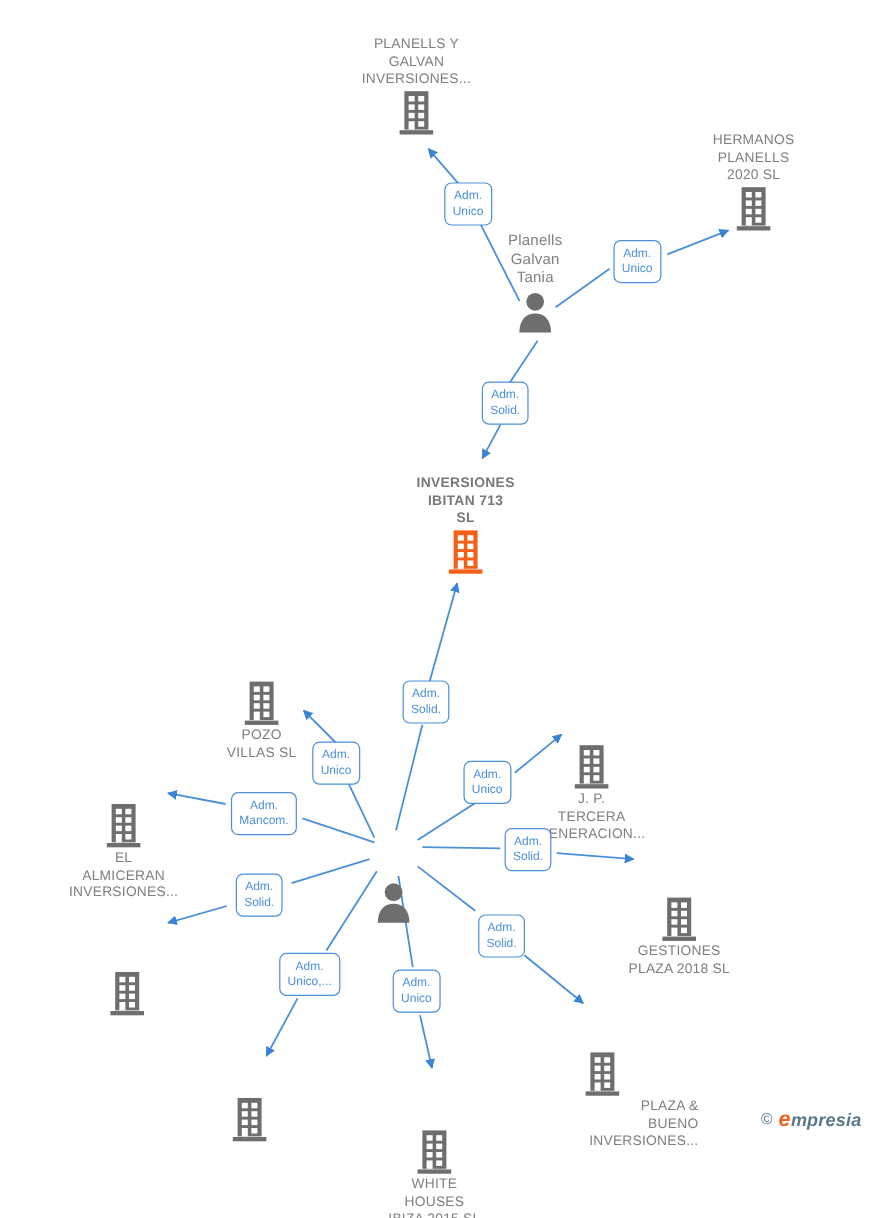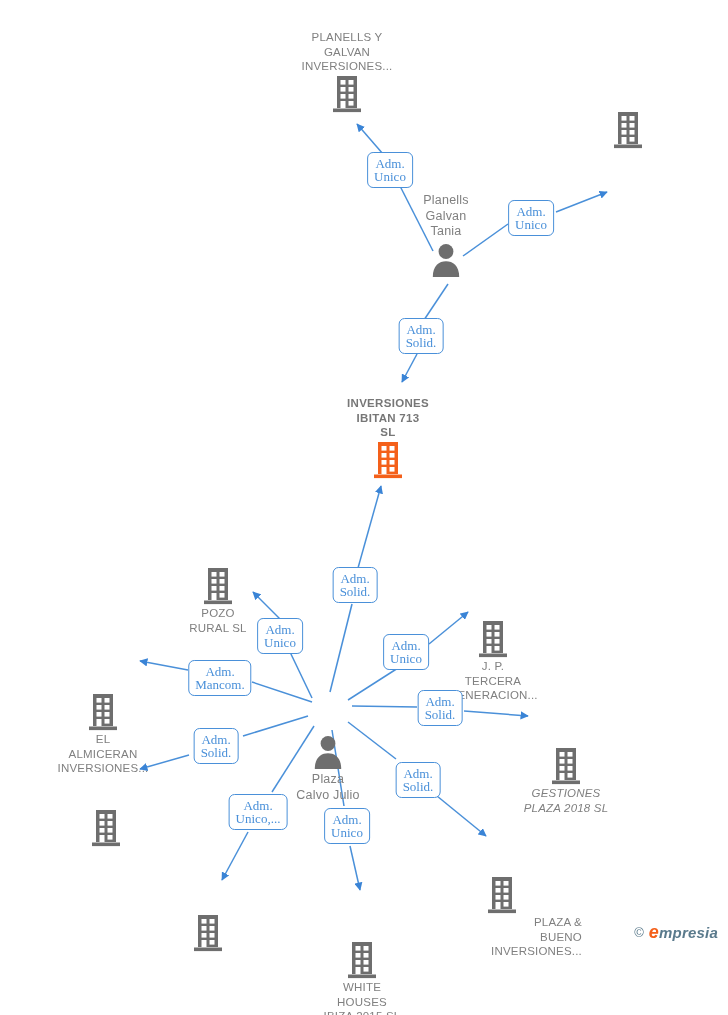--- a/index.html
+++ b/index.html
@@ -19,24 +19,23 @@
     letter-spacing:.2px;white-space:pre-line;
   }
   .node.company .caption{font-size:11.5px;}
   .node.person .caption{font-size:12.5px;line-height:15.5px;}
   .node.focus .caption{font-weight:bold;color:#777777;letter-spacing:.3px;}
   .icon-wrap{display:flex;justify-content:center;align-items:center;height:40px;}
 
   .edge-label{
     position:absolute;transform:translate(-50%,-50%);
     border:1.4px solid #4a90d9;border-radius:6px;background:#ffffff;
-    color:#4a90d9;font-size:13px;line-height:13px;
+    color:#4a90d9;font-size:10px;line-height:13px;
     padding:4px 6px;text-align:center;white-space:pre-line;
     box-sizing:border-box;
-    font-family:Liberation Serif, serif;
   }
 
   .watermark{
     position:absolute;right:10px;bottom:8px;
     display:flex;align-items:center;gap:5px;
     font-size:15px;color:#5a7a8c;
   }
   .watermark .cmark{font-size:13px;color:#5a7a8c;}
   .watermark .brand{font-style:italic;font-weight:bold;letter-spacing:.2px;}
   .watermark .brand .e{color:#f4601a;font-size:18px;}
@@ -106,20 +105,23 @@
             <rect x="16.5" y="12" width="5" height="4.6" fill="#fff"></rect>
             <rect x="8.5" y="19" width="5" height="4.6" fill="#fff"></rect>
             <rect x="16.5" y="19" width="5" height="4.6" fill="#fff"></rect>
             <rect x="8.5" y="26" width="5" height="7" fill="#fff"></rect>
             <rect x="16.5" y="26" width="5" height="4.6" fill="#fff"></rect>
             <rect x="1" y="33.5" width="28" height="3.6" fill="#6e6e6e"></rect>
           </svg>
         </div>
       </div>
       <div class="node company" style="left: 628px; top: 110px;">
+        <div class="caption">HERMANOS
+PLANELLS
+2020  SL</div>
         <div class="icon-wrap">
           <svg width="30" height="38" viewBox="0 0 30 38" aria-hidden="true">
             <rect x="5" y="1" width="20" height="32" fill="#6e6e6e"></rect>
             <rect x="8.5" y="5" width="5" height="4.6" fill="#fff"></rect>
             <rect x="16.5" y="5" width="5" height="4.6" fill="#fff"></rect>
             <rect x="8.5" y="12" width="5" height="4.6" fill="#fff"></rect>
             <rect x="16.5" y="12" width="5" height="4.6" fill="#fff"></rect>
             <rect x="8.5" y="19" width="5" height="4.6" fill="#fff"></rect>
             <rect x="16.5" y="19" width="5" height="4.6" fill="#fff"></rect>
             <rect x="8.5" y="26" width="5" height="7" fill="#fff"></rect>
@@ -167,61 +169,61 @@
             <rect x="8.5" y="12" width="5" height="4.6" fill="#fff"></rect>
             <rect x="16.5" y="12" width="5" height="4.6" fill="#fff"></rect>
             <rect x="8.5" y="19" width="5" height="4.6" fill="#fff"></rect>
             <rect x="16.5" y="19" width="5" height="4.6" fill="#fff"></rect>
             <rect x="8.5" y="26" width="5" height="7" fill="#fff"></rect>
             <rect x="16.5" y="26" width="5" height="4.6" fill="#fff"></rect>
             <rect x="1" y="33.5" width="28" height="3.6" fill="#6e6e6e"></rect>
           </svg>
         </div>
         <div class="caption">POZO
-RURAL  SL</div>
+VILLAS  SL</div>
       </div>
       <div class="node company" style="left: 493px; top: 619px;">
         <div class="icon-wrap">
           <svg width="30" height="38" viewBox="0 0 30 38" aria-hidden="true">
             <rect x="5" y="1" width="20" height="32" fill="#6e6e6e"></rect>
             <rect x="8.5" y="5" width="5" height="4.6" fill="#fff"></rect>
             <rect x="16.5" y="5" width="5" height="4.6" fill="#fff"></rect>
             <rect x="8.5" y="12" width="5" height="4.6" fill="#fff"></rect>
             <rect x="16.5" y="12" width="5" height="4.6" fill="#fff"></rect>
             <rect x="8.5" y="19" width="5" height="4.6" fill="#fff"></rect>
             <rect x="16.5" y="19" width="5" height="4.6" fill="#fff"></rect>
             <rect x="8.5" y="26" width="5" height="7" fill="#fff"></rect>
             <rect x="16.5" y="26" width="5" height="4.6" fill="#fff"></rect>
             <rect x="1" y="33.5" width="28" height="3.6" fill="#6e6e6e"></rect>
           </svg>
         </div>
         <div class="caption">J.  P.
 TERCERA
 GENERACION...</div>
       </div>
-      <div class="node company" style="left: 103px; top: 692px;">
+      <div class="node company" style="left: 103px; top: 668px;">
         <div class="icon-wrap">
           <svg width="30" height="38" viewBox="0 0 30 38" aria-hidden="true">
             <rect x="5" y="1" width="20" height="32" fill="#6e6e6e"></rect>
             <rect x="8.5" y="5" width="5" height="4.6" fill="#fff"></rect>
             <rect x="16.5" y="5" width="5" height="4.6" fill="#fff"></rect>
             <rect x="8.5" y="12" width="5" height="4.6" fill="#fff"></rect>
             <rect x="16.5" y="12" width="5" height="4.6" fill="#fff"></rect>
             <rect x="8.5" y="19" width="5" height="4.6" fill="#fff"></rect>
             <rect x="16.5" y="19" width="5" height="4.6" fill="#fff"></rect>
             <rect x="8.5" y="26" width="5" height="7" fill="#fff"></rect>
             <rect x="16.5" y="26" width="5" height="4.6" fill="#fff"></rect>
             <rect x="1" y="33.5" width="28" height="3.6" fill="#6e6e6e"></rect>
           </svg>
         </div>
         <div class="caption">EL
 ALMICERAN
 INVERSIONES...</div>
       </div>
-      <div class="node company" style="left: 566px; top: 746px; font-style: italic;">
+      <div class="node company" style="left: 566px; top: 746px;">
         <div class="icon-wrap">
           <svg width="30" height="38" viewBox="0 0 30 38" aria-hidden="true">
             <rect x="5" y="1" width="20" height="32" fill="#6e6e6e"></rect>
             <rect x="8.5" y="5" width="5" height="4.6" fill="#fff"></rect>
             <rect x="16.5" y="5" width="5" height="4.6" fill="#fff"></rect>
             <rect x="8.5" y="12" width="5" height="4.6" fill="#fff"></rect>
             <rect x="16.5" y="12" width="5" height="4.6" fill="#fff"></rect>
             <rect x="8.5" y="19" width="5" height="4.6" fill="#fff"></rect>
             <rect x="16.5" y="19" width="5" height="4.6" fill="#fff"></rect>
             <rect x="8.5" y="26" width="5" height="7" fill="#fff"></rect>
@@ -232,22 +234,20 @@
         <div class="caption">GESTIONES
 PLAZA 2018  SL</div>
       </div>
       <div class="node person" style="left: 328px; top: 732px;">
         <div class="icon-wrap">
           <svg width="30" height="36" viewBox="0 0 30 36" aria-hidden="true">
             <circle cx="15" cy="9.5" r="7.4" fill="#6e6e6e"></circle>
             <path d="M1.8 35 C1.8 23.5 8.2 19.2 15 19.2 C21.8 19.2 28.2 23.5 28.2 35 Z" fill="#6e6e6e"></path>
           </svg>
         </div>
-        <div class="caption">Plaza
-Calvo Julio</div>
       </div>
       <div class="node company" style="left: 106px; top: 808px;">
         <div class="icon-wrap">
           <svg width="30" height="38" viewBox="0 0 30 38" aria-hidden="true">
             <rect x="5" y="1" width="20" height="32" fill="#6e6e6e"></rect>
             <rect x="8.5" y="5" width="5" height="4.6" fill="#fff"></rect>
             <rect x="16.5" y="5" width="5" height="4.6" fill="#fff"></rect>
             <rect x="8.5" y="12" width="5" height="4.6" fill="#fff"></rect>
             <rect x="16.5" y="12" width="5" height="4.6" fill="#fff"></rect>
             <rect x="8.5" y="19" width="5" height="4.6" fill="#fff"></rect>

